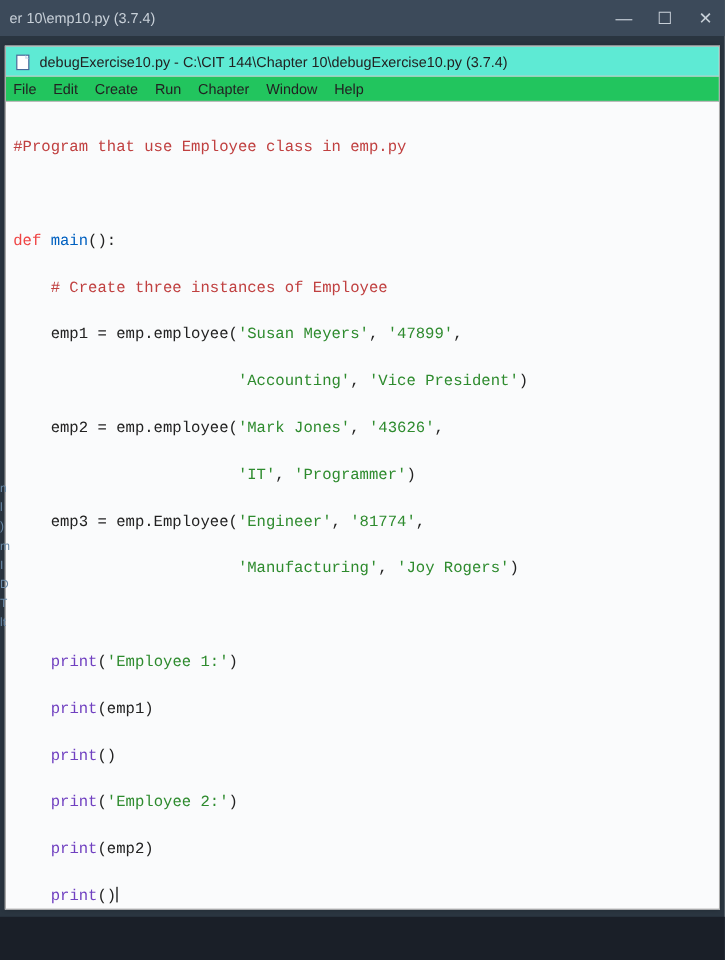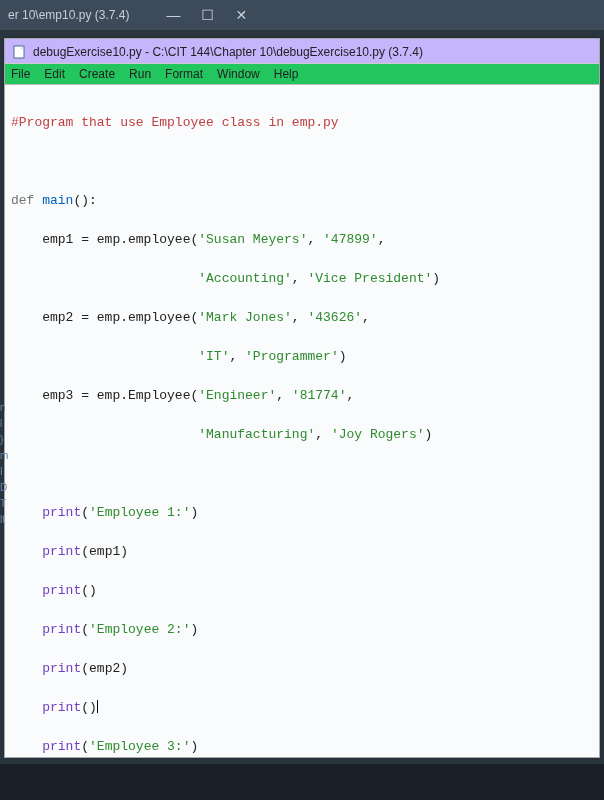--- a/index.html
+++ b/index.html
@@ -14,21 +14,21 @@
       font-family: "Segoe UI", Tahoma, sans-serif;
       overflow: hidden;
     }
     .outer-titlebar {
       background: #3c4a5a;
       color: #c8d0d8;
       padding: 15px 8px;
       font-size: 12px;
       display: flex;
       align-items: center;
-      justify-content: flex-start;
+      justify-content: space-between;
       height: 28px;
       gap: 36px;
     }
     .outer-title {
       font-size: 12px;
     }
     .outer-controls {
       display: flex;
       gap: 18px;
       align-items: center;
@@ -42,21 +42,21 @@
     .editor-window {
       background: #f5f7f8;
       margin: 8px 4px 0 4px;
       border: 1px solid #aaa;
       height: 720px;
       display: flex;
       flex-direction: column;
       box-shadow: 0 0 4px rgba(0,0,0,0.3);
     }
     .editor-titlebar {
-      background: #c4b5fd;
+      background: #5eead4;
       padding: 6px 8px 4px 8px;
       font-size: 12px;
       color: #222;
       display: flex;
       align-items: center;
       gap: 6px;
       border-bottom: 1px solid #ccc;
     }
     .editor-titlebar .icon {
       display: inline-flex;
@@ -77,21 +77,21 @@
       background: #fafbfc;
       flex: 1;
       padding: 8px 6px;
       font-family: Liberation Mono, monospace;
       font-size: 13px;
       line-height: 1.5;
       color: #222;
       white-space: pre;
       overflow: hidden;
     }
-    .kw { color: #737373; }
+    .kw { color: #ef4444; }
     .def-name { color: #0060c0; }
     .comment { color: #c04040; }
     .string { color: #2e8b2e; }
     .pycolor { color: #7040c0; }
     .text-cursor {
       display: inline-block;
       width: 1px;
       height: 13px;
       background: #000;
       vertical-align: middle;
@@ -138,28 +138,29 @@
           <path d="M8 1 L11 4 L8 4 Z" fill="#cde"></path>
         </svg>
     </span>
     <span>debugExercise10.py - C:\CIT 144\Chapter 10\debugExercise10.py (3.7.4)</span>
   </div>
   <div class="menubar">
     <span>File</span>
     <span>Edit</span>
     <span>Create</span>
     <span>Run</span>
-    <span>Format</span>
+    <span>Chapter</span>
     <span>Window</span>
     <span>Help</span>
   </div>
   <div class="code-area">
 <div><span class="comment">#Program that use Employee class in emp.py</span></div>
 <div><span></span>&nbsp;</div>
 <div><span class="kw">def</span><span class="def-name"> main</span><span>():</span></div>
+<div><span class="comment">    # Create three instances of Employee</span></div>
 <div><span>    emp1 = emp.employee(</span><span class="string">'Susan Meyers'</span><span>, </span><span class="string">'47899'</span><span>,</span></div>
 <div><span>                        </span><span class="string">'Accounting'</span><span>, </span><span class="string">'Vice President'</span><span>)</span></div>
 <div><span>    emp2 = emp.employee(</span><span class="string">'Mark Jones'</span><span>, </span><span class="string">'43626'</span><span>,</span></div>
 <div><span>                        </span><span class="string">'IT'</span><span>, </span><span class="string">'Programmer'</span><span>)</span></div>
 <div><span>    emp3 = emp.Employee(</span><span class="string">'Engineer'</span><span>, </span><span class="string">'81774'</span><span>,</span></div>
 <div><span>                        </span><span class="string">'Manufacturing'</span><span>, </span><span class="string">'Joy Rogers'</span><span>)</span></div>
 <div><span></span>&nbsp;</div>
 <div><span>    </span><span class="pycolor">print</span><span>(</span><span class="string">'Employee 1:'</span><span>)</span></div>
 <div><span>    </span><span class="pycolor">print</span><span>(emp1)</span></div>
 <div><span>    </span><span class="pycolor">print</span><span>()</span></div>

